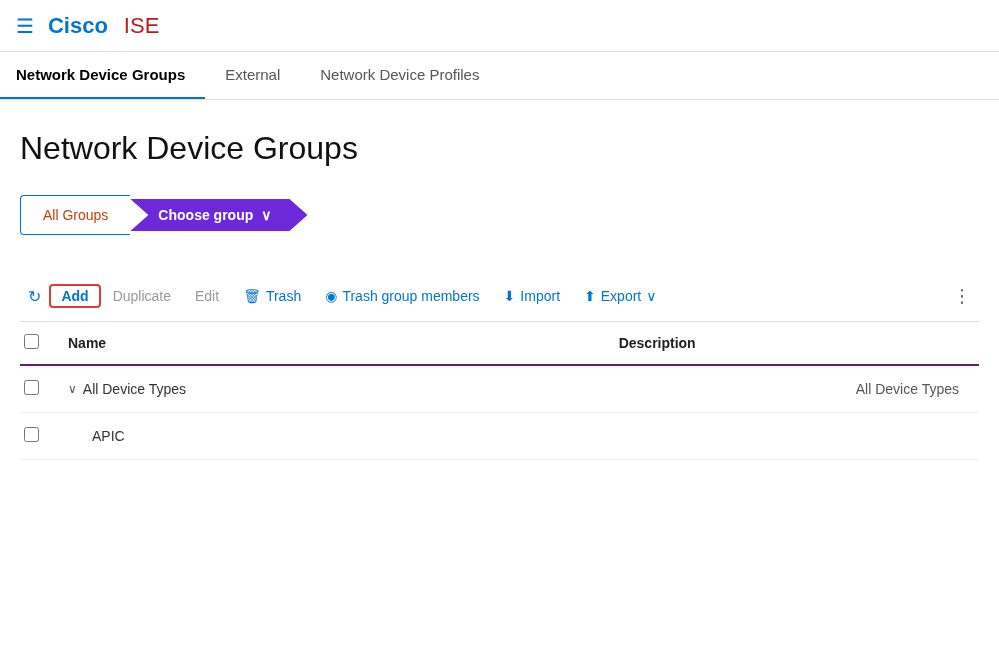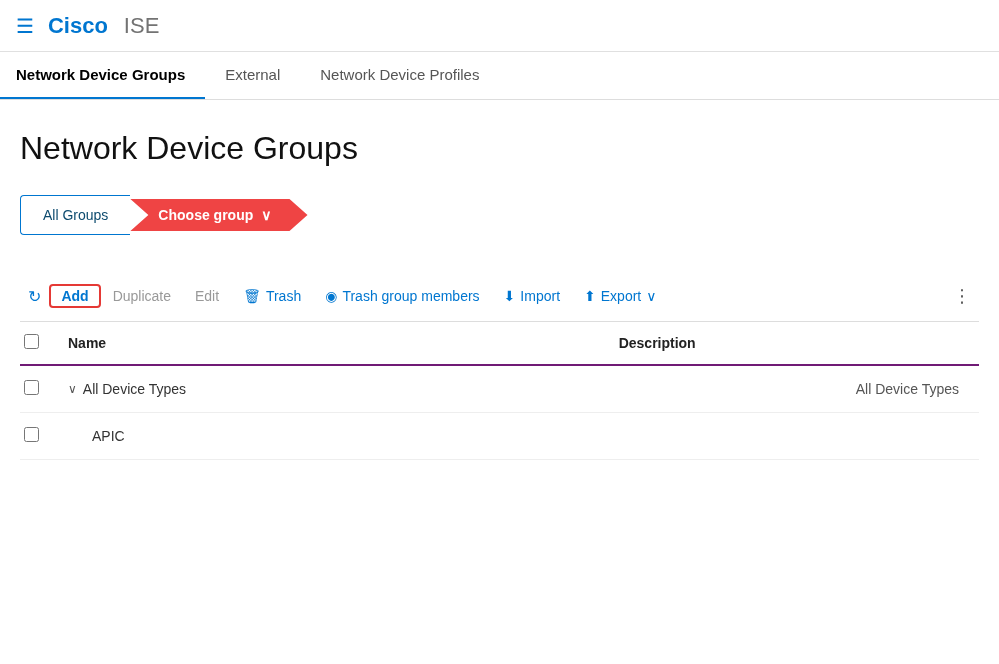--- a/index.html
+++ b/index.html
@@ -28,21 +28,21 @@
       display: flex;
       align-items: center;
       gap: 16px;
     }
     .logo-cisco {
       color: #0076d0;
       font-size: 22px;
       font-weight: 700;
     }
     .logo-ise {
-      color: #737373;
+      color: #b91c1c;
       font-size: 22px;
       font-weight: 400;
     }
 
     
     .nav-tabs {
       display: flex;
       border-bottom: 1px solid #ddd;
       padding: 0 0;
       overflow: hidden;
@@ -82,29 +82,29 @@
     .group-selector {
       display: flex;
       align-items: center;
       margin-bottom: 36px;
     }
     .btn-all-groups {
       padding: 11px 22px;
       border: 1.5px solid #0076d0;
       border-right: none;
       background: #fff;
-      color: #0c4a6e;
+      color: #c2410c;
       font-size: 14px;
       cursor: pointer;
       border-radius: 4px 0 0 4px;
       font-weight: 500;
     }
     .btn-choose-group {
       padding: 8px 20px 8px 24px;
-      background: #ef4444;
+      background: #6d28d9;
       color: #fff;
       border: none;
       cursor: pointer;
       font-size: 14px;
       font-weight: 600;
       display: flex;
       align-items: center;
       gap: 8px;
       clip-path: polygon(0 0, calc(100% - 18px) 0, 100% 50%, calc(100% - 18px) 100%, 0 100%, 18px 50%);
       padding-left: 28px;

